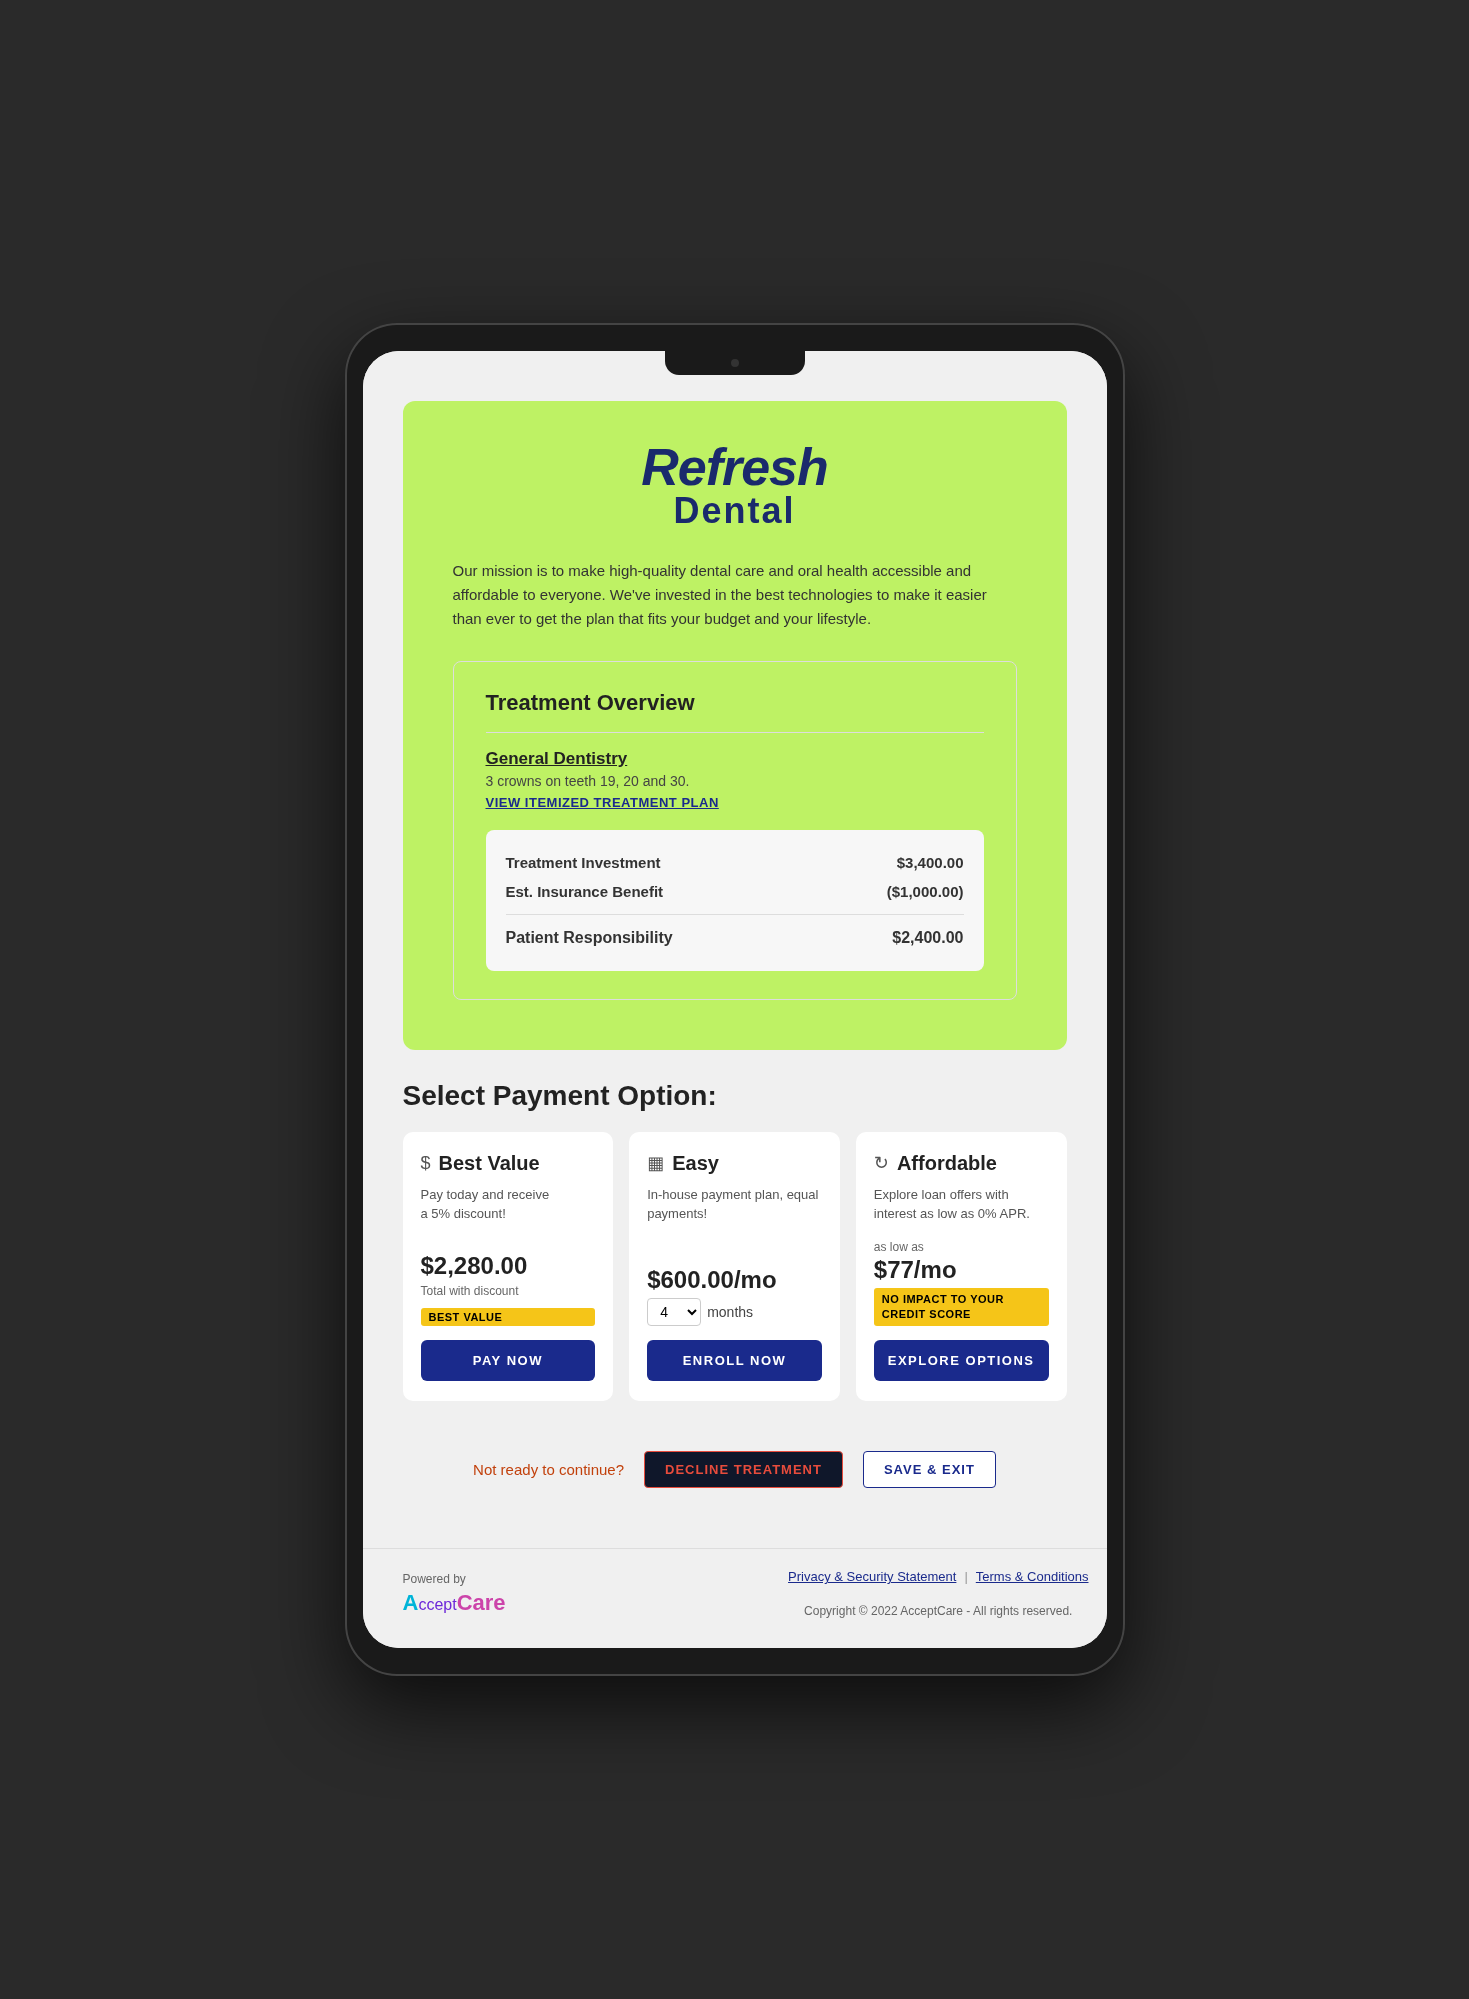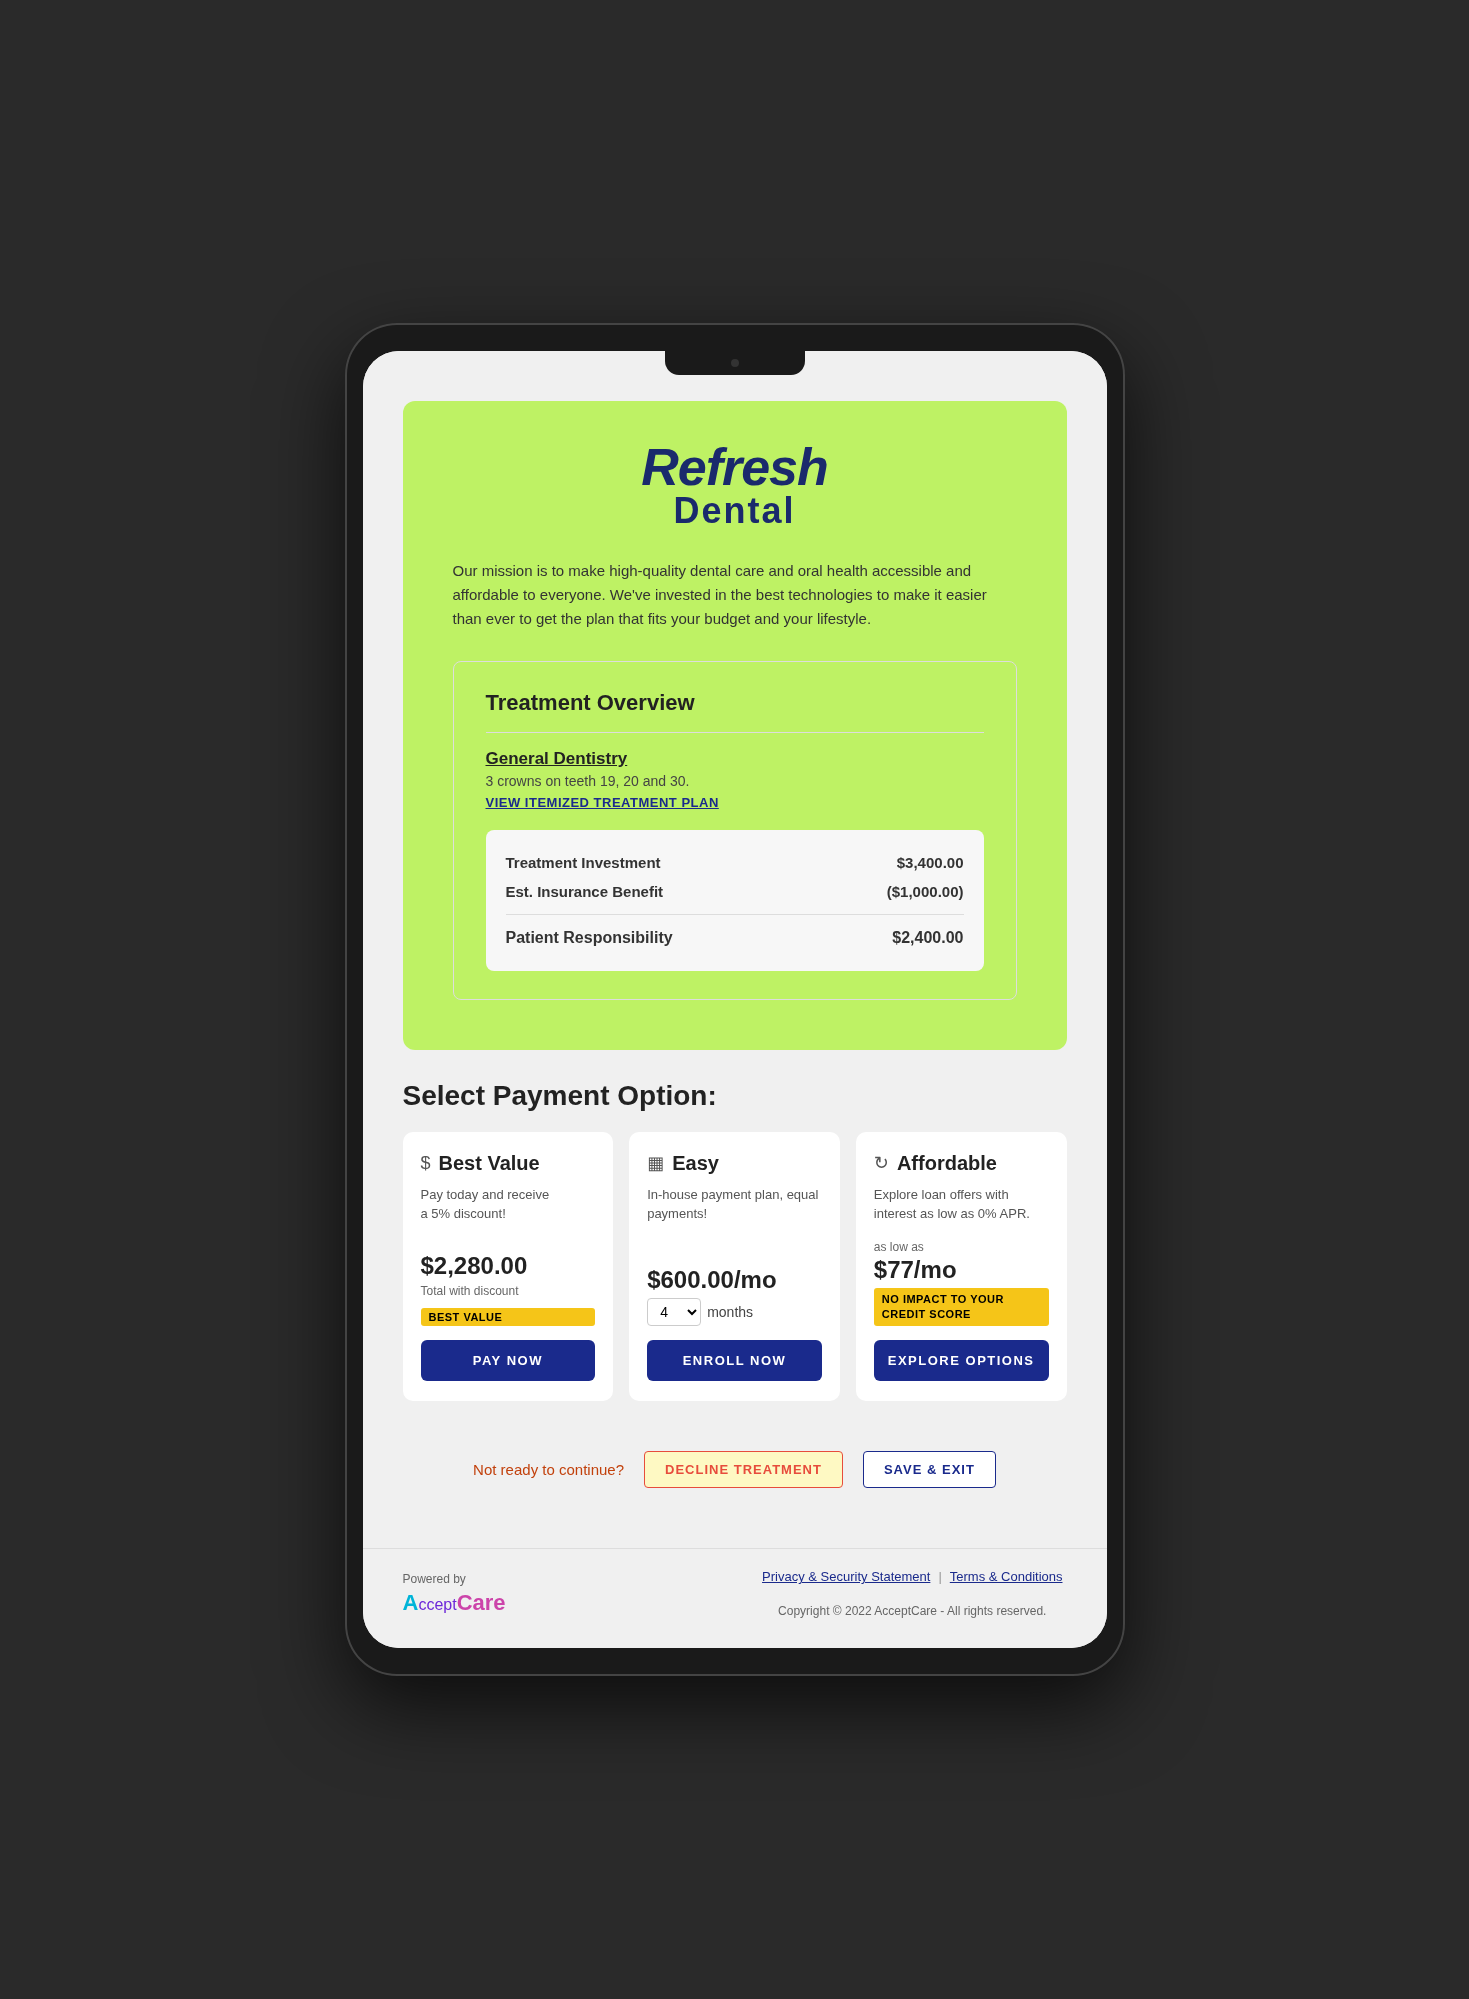--- a/index.html
+++ b/index.html
@@ -256,42 +256,42 @@
       gap: 20px;
       padding: 20px 0 30px 0;
     }
     .not-ready-text {
       font-size: 15px;
       color: #c2410c;
     }
     .btn-decline {
       border: 1px solid #e74c3c;
       color: #e74c3c;
-      background: #fef9c3;
+      background: #0f172a;
       border-radius: 4px;
       padding: 10px 20px;
       font-size: 13px;
       font-weight: 700;
       letter-spacing: 1px;
       cursor: pointer;
     }
     .btn-save {
       border: 1px solid #1a2a8c;
       color: #1a2a8c;
       background: #fff;
       border-radius: 4px;
       padding: 10px 20px;
       font-size: 13px;
       font-weight: 700;
       letter-spacing: 1px;
       cursor: pointer;
     }
     .footer {
       background: #f0f0f0;
-      padding: 20px 44px 30px 40px;
+      padding: 20px 18px 30px 40px;
       border-top: 1px solid #ddd;
       display: flex;
       justify-content: space-between;
       align-items: center;
     }
     .powered-by {
       font-size: 12px;
       color: #666;
       margin-bottom: 4px;
     }

